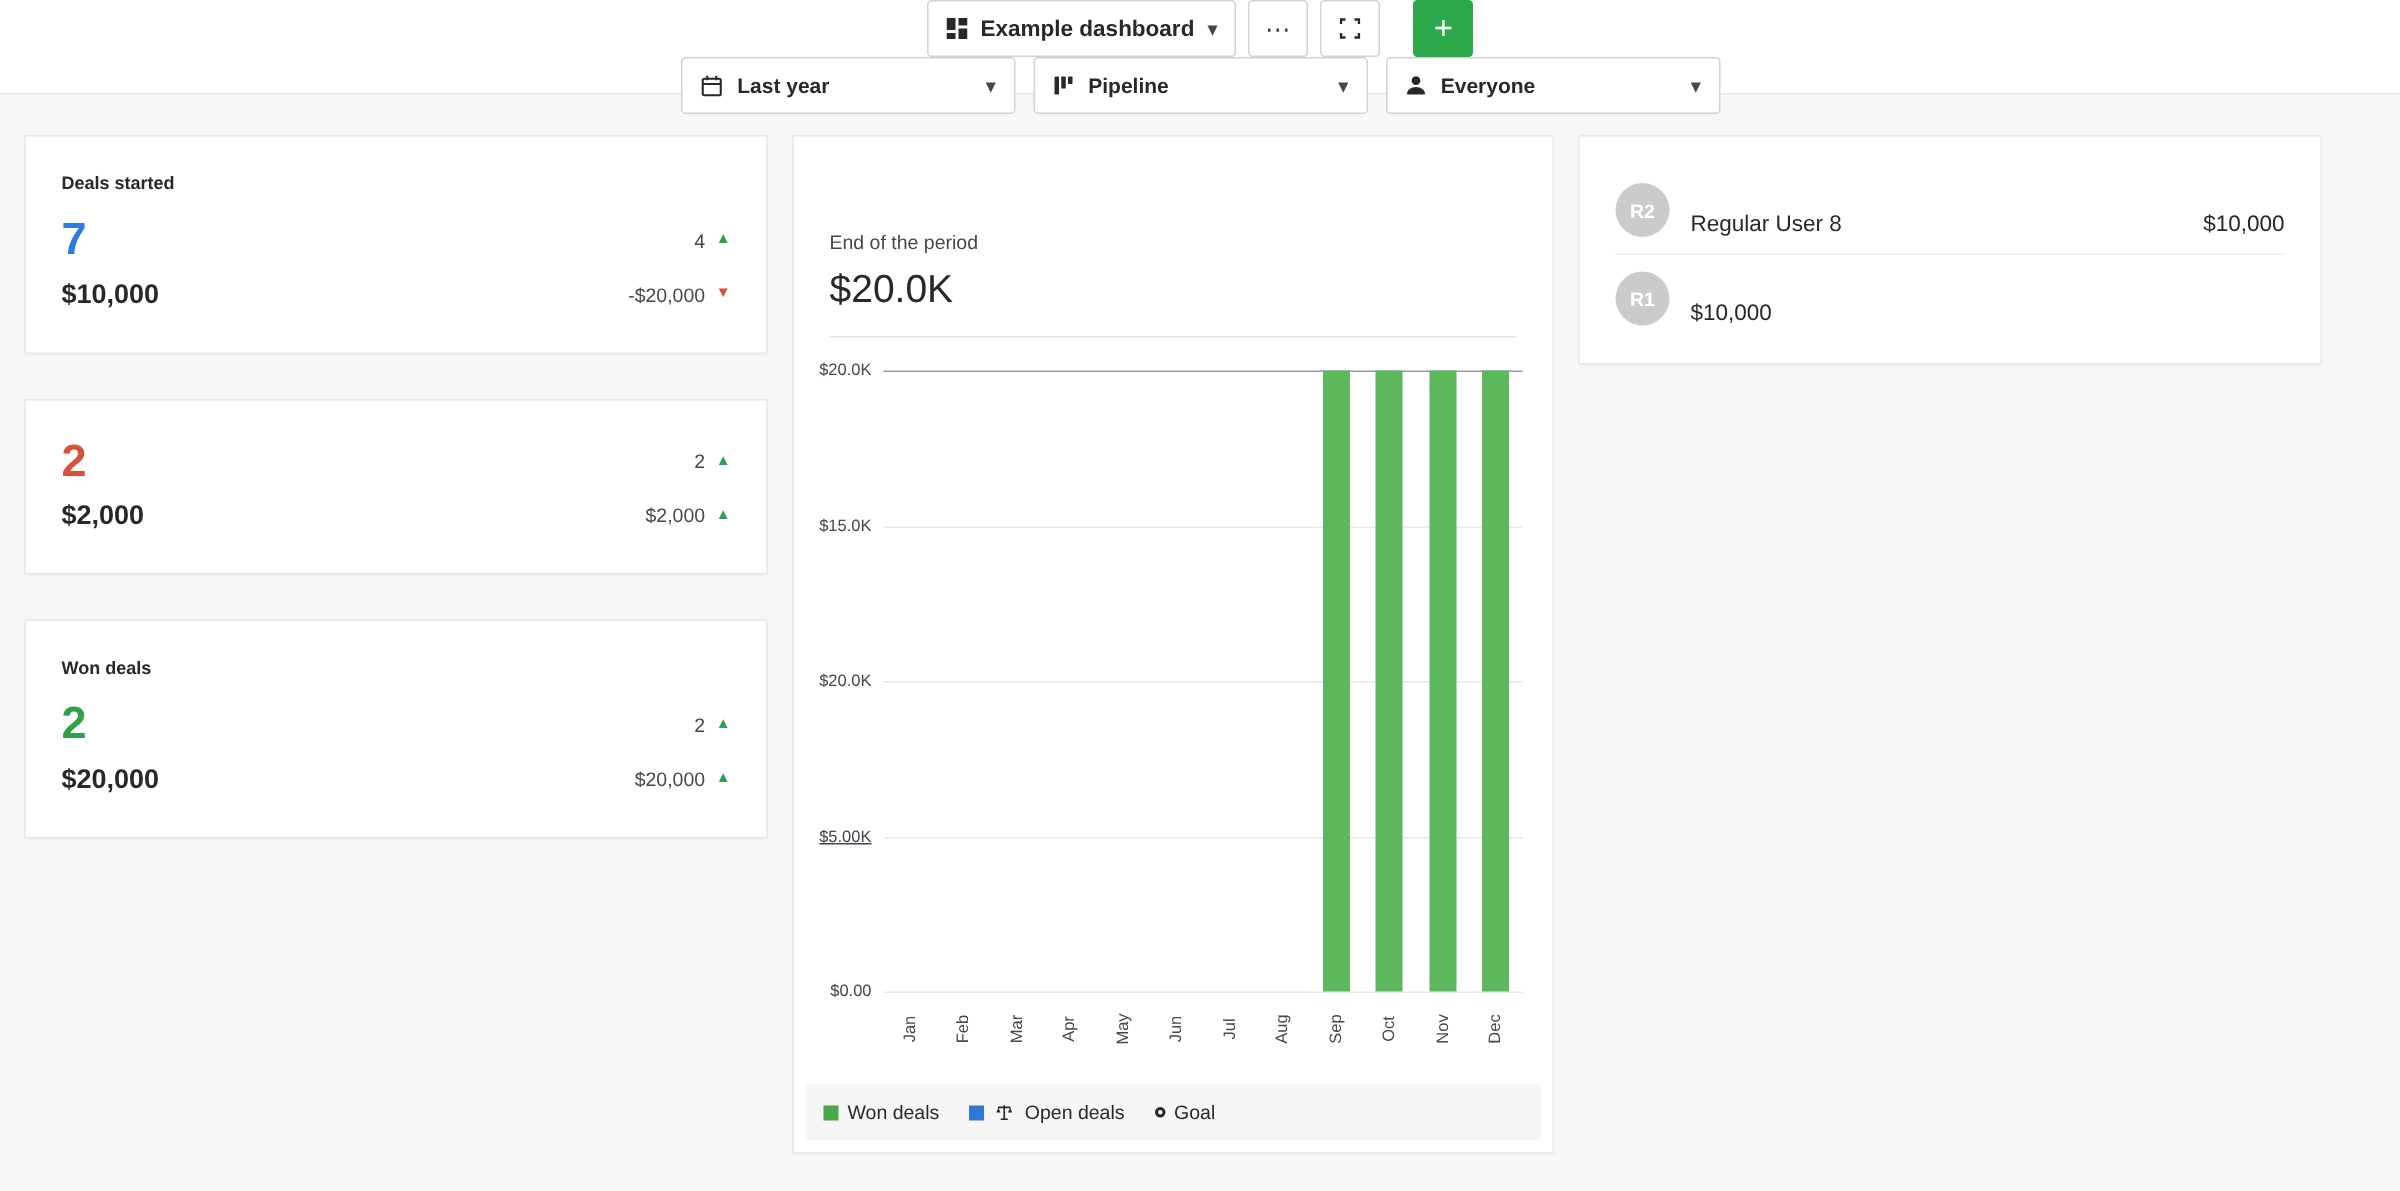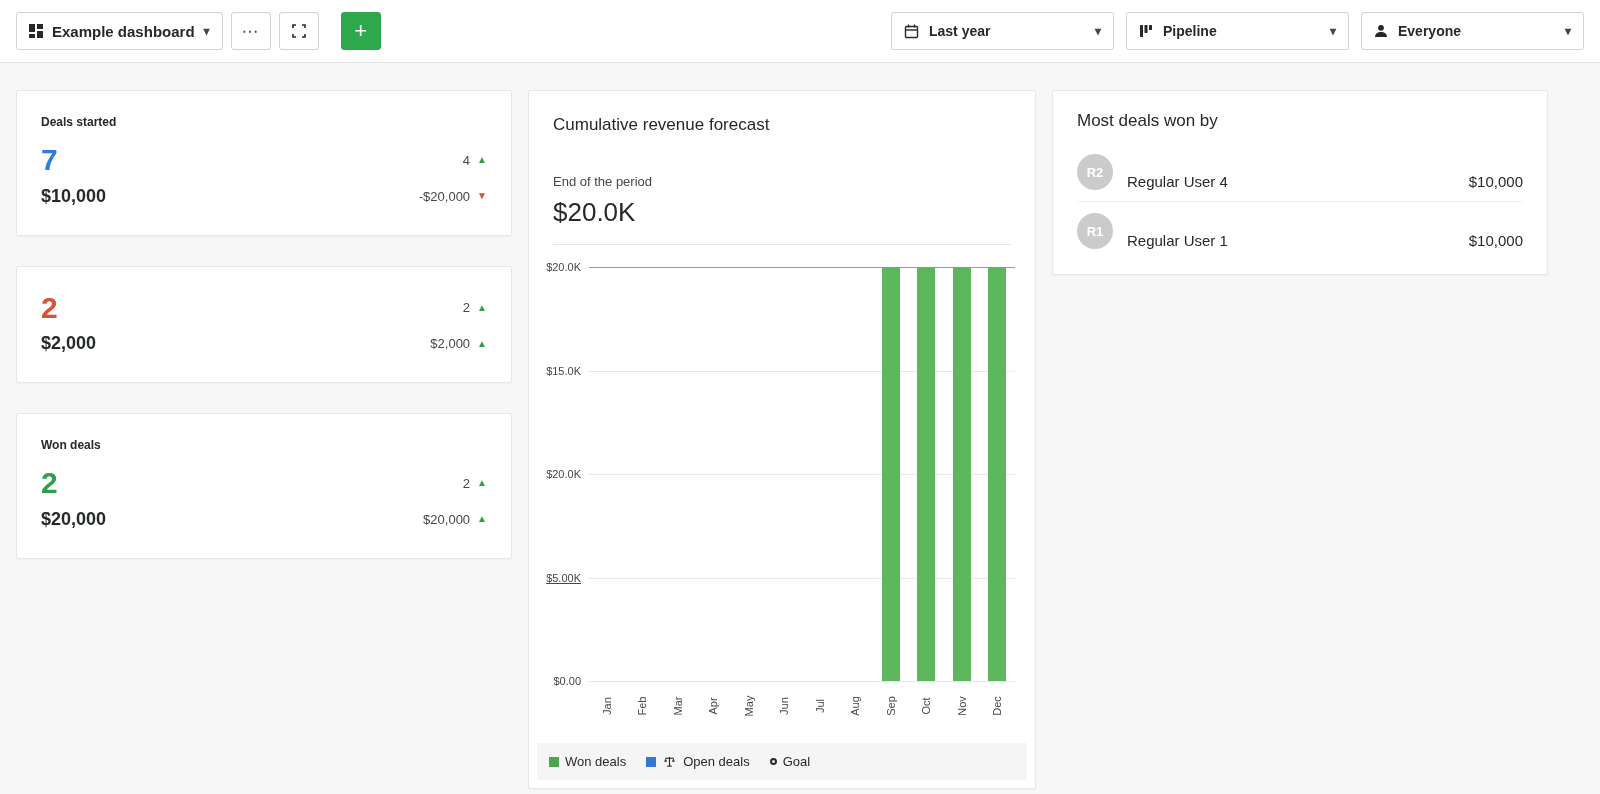--- a/index.html
+++ b/index.html
@@ -10,20 +10,21 @@
     font-family:"Liberation Sans", sans-serif;
     color:#26292c;
     overflow:hidden;
   }
 
   
   .topbar {
     height:63px; background:#fff; border-bottom:1px solid #e4e4e4;
     display:flex; align-items:center; justify-content:space-between;
     padding:0 16px;
+    flex-direction:column;
   }
   .topbar-left, .topbar-right { display:flex; align-items:center; }
   .topbar-left  { gap:8px; }
   .topbar-right { gap:12px; }
   .btn {
     height:38px; border:1px solid #d2d2d2; border-radius:3px; background:#fff;
     display:inline-flex; align-items:center; gap:9px; padding:0 12px;
     font-size:14px; color:#26292c; cursor:pointer; white-space:nowrap;
   }
   .dashboard-btn { font-weight:700; font-size:15px; }
@@ -249,21 +250,20 @@
         <span class="stat-side">
           <span>$20,000</span>
           <span class="trend trend-up"></span>
         </span>
       </div>
     </div>
   </div>
 
   <div class="card chart-card">
     <div class="chart-head">
-      <div class="chart-title">Cumulative revenue forecast</div>
       <div class="chart-subtitle">End of the period</div>
       <div class="chart-total">$20.0K</div>
       <div class="chart-sep"></div>
     </div>
 
     <div class="chart-grid">
       <div class="y-axis">
           <div class="ytick" style="top: 0%;">$20.0K</div>
           <div class="ytick" style="top: 25%;">$15.0K</div>
           <div class="ytick" style="top: 50%;">$20.0K</div>
@@ -358,28 +358,26 @@
         <span>Open deals</span>
       </div>
       <div class="legend-item">
         <span class="lg-ring"></span>
         <span>Goal</span>
       </div>
     </div>
   </div>
 
   <div class="card right-card">
-    <div class="lb-title">Most deals won by</div>
 
     <div class="lb-row">
       <div class="avatar">R2</div>
-      <div class="lb-name">Regular User 4</div>
+      <div class="lb-name">Regular User 8</div>
       <div class="lb-value">$10,000</div>
     </div>
 
     <div class="lb-row">
       <div class="avatar">R1</div>
-      <div class="lb-name">Regular User 1</div>
       <div class="lb-value">$10,000</div>
     </div>
   </div>
 
 </div>
 
 </body></html>

